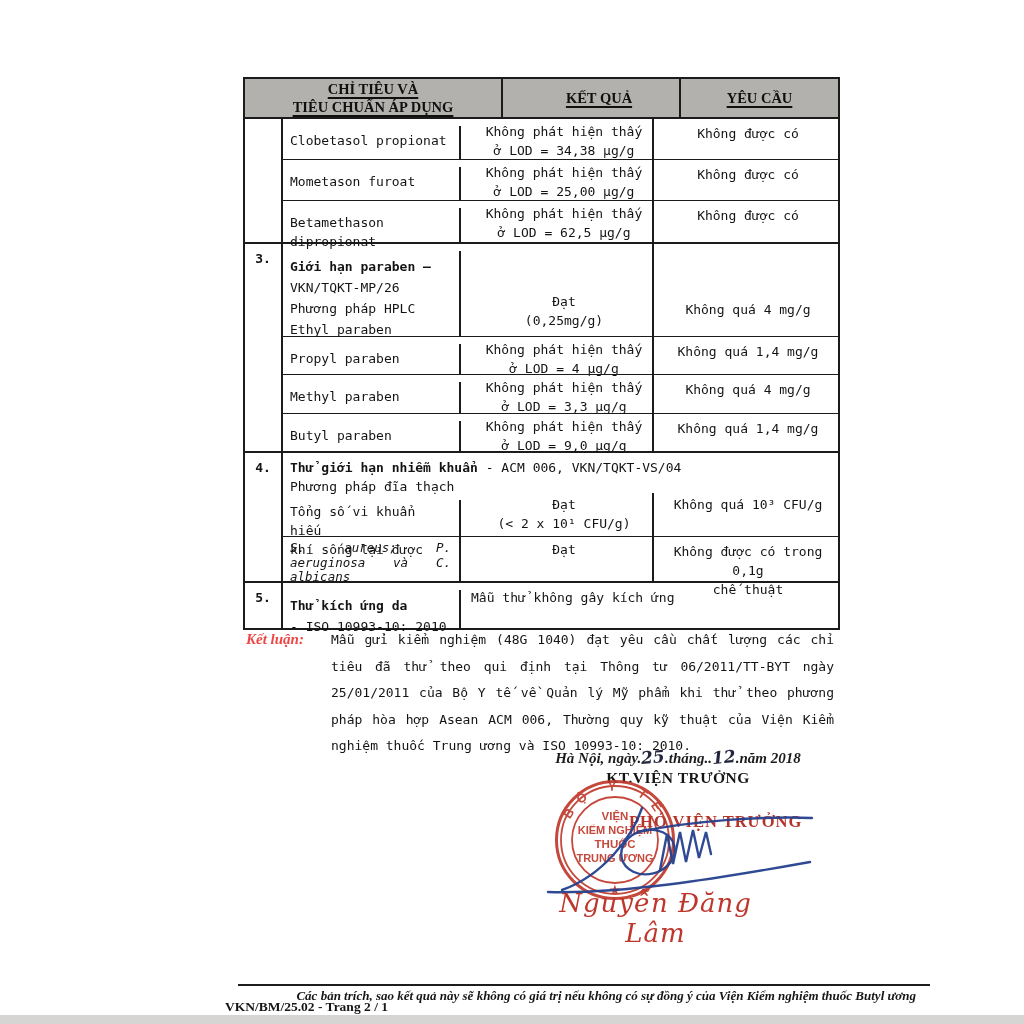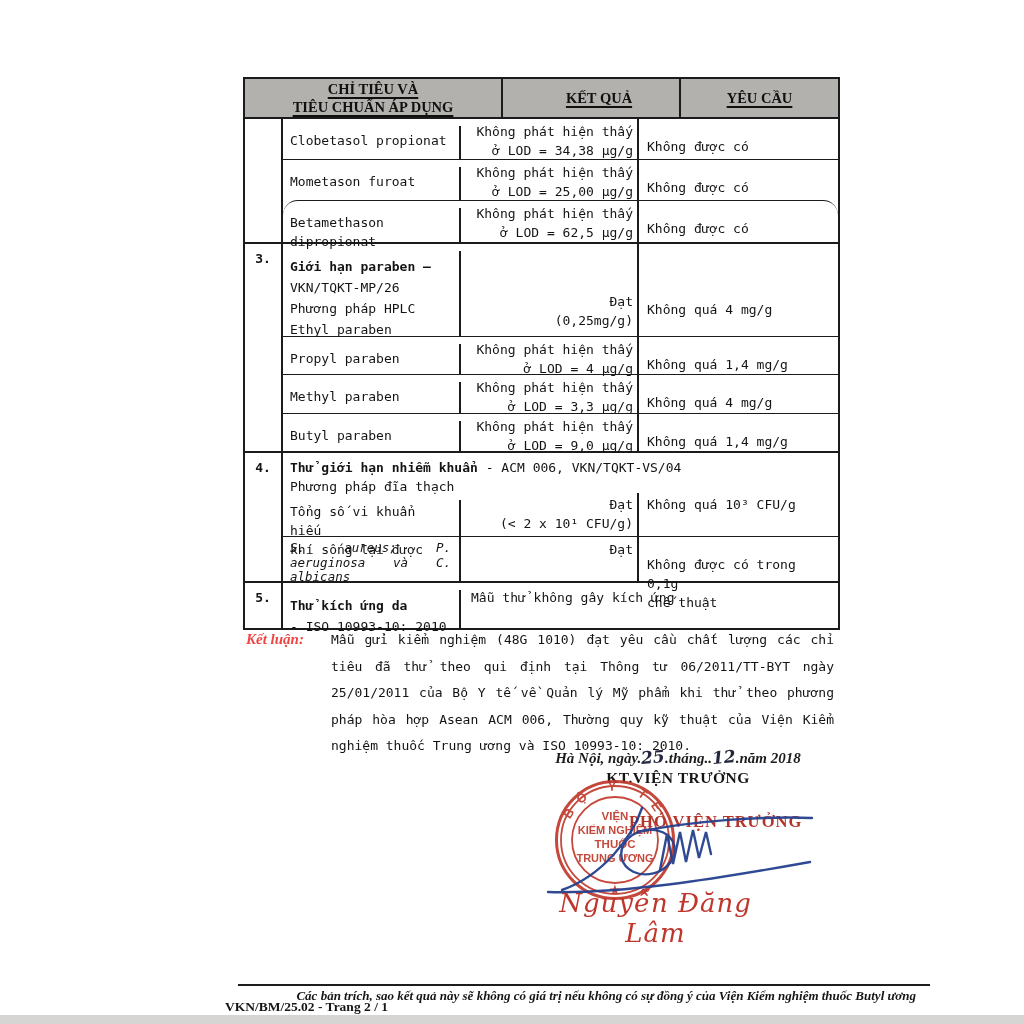--- a/index.html
+++ b/index.html
@@ -19,22 +19,22 @@
 
   .section{display:flex;border-bottom:2px solid #1b1b1b;}
   .section.last{border-bottom:none;}
   .numcell{width:38px;border-right:2px solid #1b1b1b;font-weight:bold;font-size:13px;
            text-align:center;padding-top:7px;}
   .content{flex:1;display:flex;flex-direction:column;}
   .subrow{display:flex;}
   .subrow + .subrow{border-top:1.5px solid #1b1b1b;}
   .c2{width:178px;border-right:2px solid #1b1b1b;padding:5px 6px 0 7px;font-size:13px;line-height:19px;margin-top:7px;}
   .c3{width:178px;border-right:2px solid #1b1b1b;padding:3px 4px 0 4px;font-size:13px;line-height:19px;
-      text-align:right;}
-  .c4{flex:1;padding:18px 4px 0 8px;font-size:13px;line-height:19px;}
+      text-align:center;margin-left:15px;}
+  .c4{flex:1;padding:5px 4px 0 8px;font-size:13px;line-height:19px;text-align:center;}
   .cmerged{flex:1;padding:5px 4px 0 10px;font-size:13px;line-height:19px;}
   .b{font-weight:bold;}
   .lines21{line-height:21px;}
   .bottom-align{display:flex;flex-direction:column;justify-content:flex-end;padding-bottom:6px;}
   .padtop52{padding-top:56px;}
   .titleblock{padding:5px 6px 0 7px;font-size:13px;line-height:19px;}
   .jline{text-align-last:justify;}
   .ital{font-style:italic;}
   .pathogen-name{width:178px;border-right:2px solid #1b1b1b;padding:4px 8px 0 7px;font-size:12.5px;line-height:14.5px;}
 
@@ -103,21 +103,21 @@
           <div class="c4">Không được có</div>
         </div>
         <div class="subrow" style="height:41px;">
           <div class="c2">Mometason furoat</div>
           <div class="c3">
             <div>Không phát hiện thấy</div>
             <div>ở LOD = 25,00 µg/g</div>
           </div>
           <div class="c4">Không được có</div>
         </div>
-        <div class="subrow" style="height:42px;border-radius:15px;">
+        <div class="subrow" style="height:42px;">
           <div class="c2">Betamethason dipropionat</div>
           <div class="c3">
             <div>Không phát hiện thấy</div>
             <div>ở LOD = 62,5 µg/g</div>
           </div>
           <div class="c4">Không được có</div>
         </div>
       </div>
     </div>
 
@@ -208,21 +208,21 @@
             <div>- ISO 10993-10: 2010</div>
           </div>
           <div class="cmerged">Mẫu thử không gây kích ứng</div>
         </div>
       </div>
     </div>
   </div>
 
   <div class="concl-label">Kết luận:</div>
   <div class="concl-text">
-    <div class="concl-line">Mẫu gửi kiểm nghiệm (48G 1010) đạt yêu cầu chất lượng các chỉ</div>
+    <div class="concl-line">Mẫu gửi kiểm nghiệm (48G 1040) đạt yêu cầu chất lượng các chỉ</div>
     <div class="concl-line">tiêu đã thử theo qui định tại Thông tư 06/2011/TT-BYT ngày</div>
     <div class="concl-line">25/01/2011 của Bộ Y tế về Quản lý Mỹ phẩm khi thử theo phương</div>
     <div class="concl-line">pháp hòa hợp Asean ACM 006, Thường quy kỹ thuật của Viện Kiểm</div>
     <div class="concl-line last">nghiệm thuốc Trung ương và ISO 10993-10: 2010.</div>
   </div>
 
   <div class="dateline">
     <span>Hà Nội, ngày.</span><span class="hand">25</span><span>.tháng..</span><span class="hand">12</span><span>.năm 2018</span>
   </div>
   <div class="signer-title">KT.VIỆN TRƯỞNG</div>

